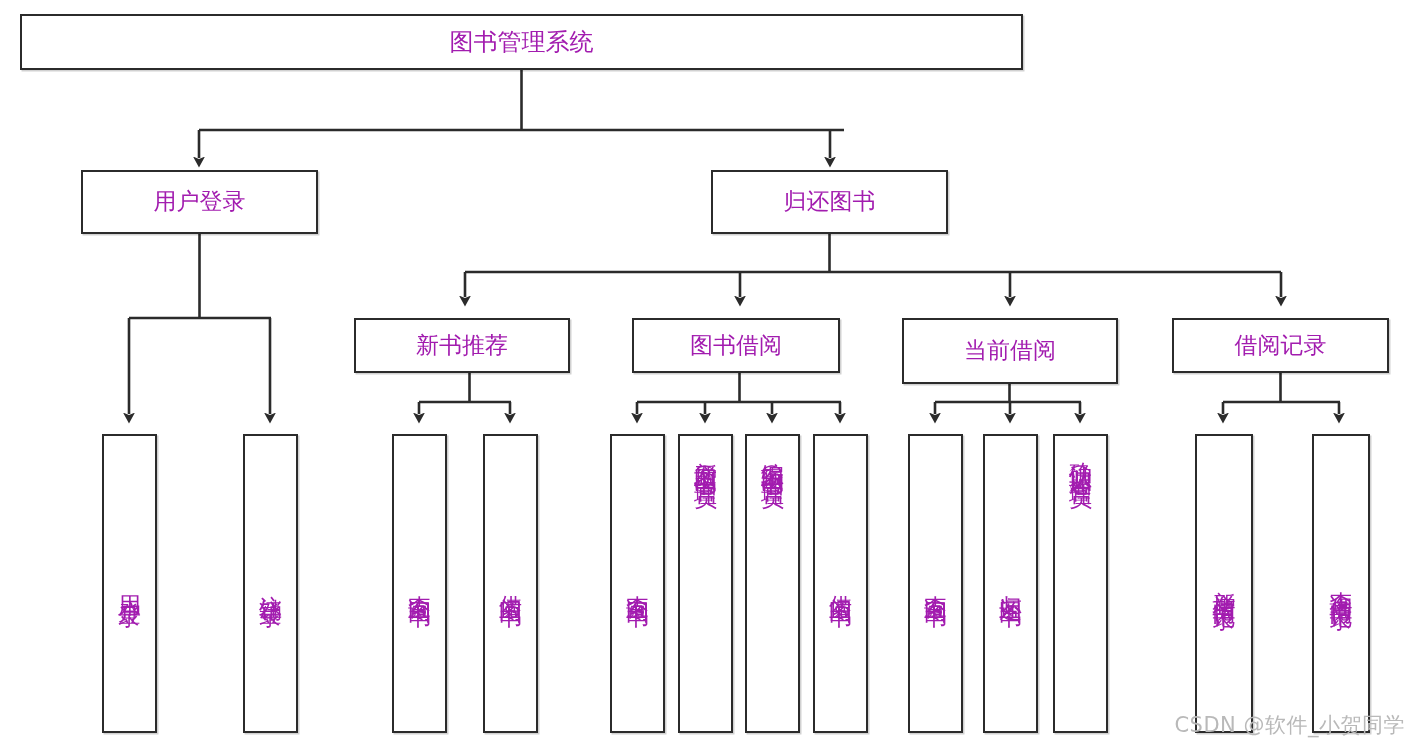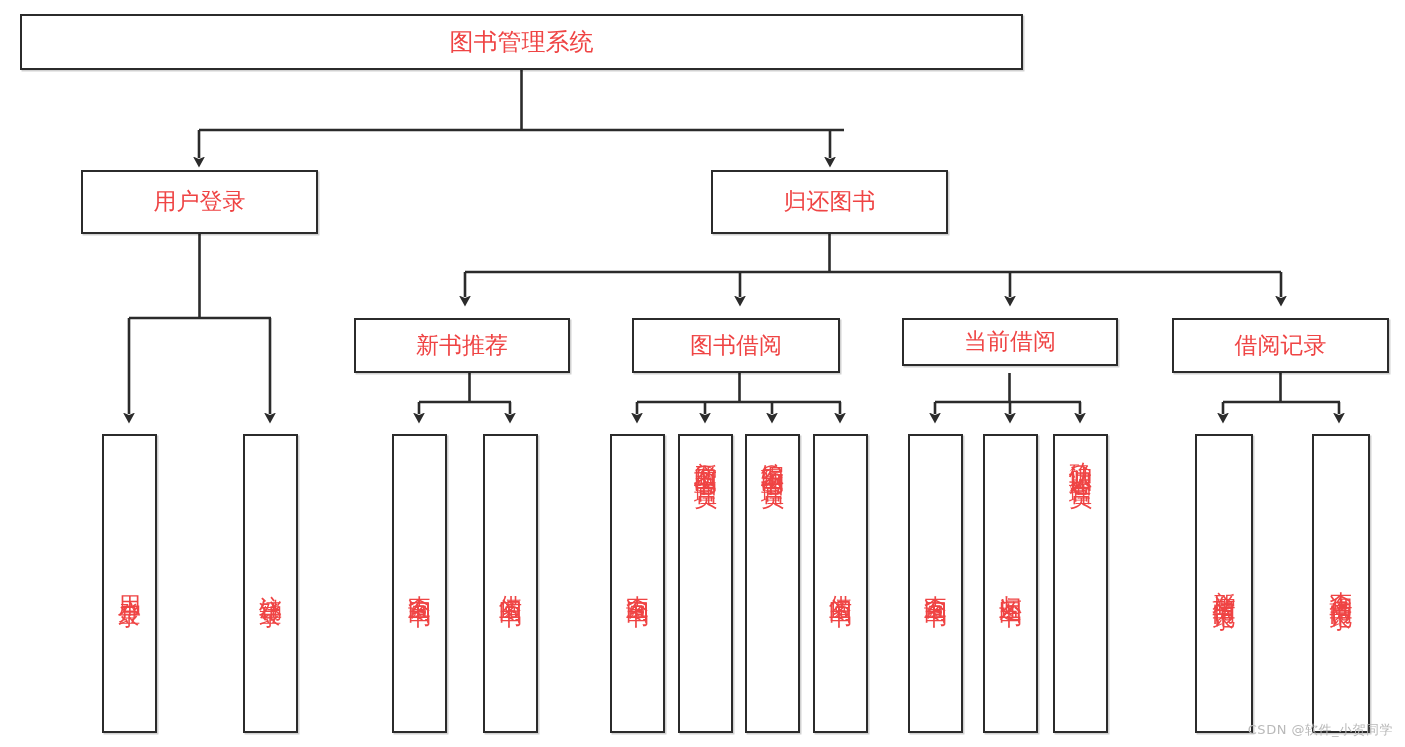--- a/index.html
+++ b/index.html
@@ -28,21 +28,21 @@
     position: absolute;
     box-sizing: border-box;
     border: 2px solid #2b2b2b;
     background: #ffffff;
     display: flex;
     align-items: center;
     justify-content: center;
     box-shadow: 1.5px 1.5px 0 rgba(0,0,0,0.18);
   }
   .node .label {
-    color: #ef4444;
+    color: #a21caf;
     line-height: 1.18;
     text-align: center;
     white-space: nowrap;
   }
   .node.horiz .label {
     font-size: 23px;
   }
   .node.root .label {
     font-size: 24px;
   }
@@ -58,23 +58,23 @@
     white-space: nowrap;
     display: block;
     margin: 0 auto;
   }
   .node.vert.mid {
     align-items: center;
     padding-top: 0;
   }
   .watermark {
     position: absolute;
-    right: 12px;
+    right: 0;
     bottom: 8px;
-    font-size: 13px;
+    font-size: 21px;
     color: #b9b9b9;
     letter-spacing: 0.5px;
     white-space: nowrap;
     pointer-events: none;
   }
 </style>
 </head>
 <body>
 
 <div id="canvas">
@@ -139,21 +139,21 @@
   <div class="node horiz" style="left:711px; top:170px; width:237px; height:64px;">
     <span class="label">归还图书</span>
   </div>
 
   <div class="node horiz" style="left:354px; top:318px; width:216px; height:55px;">
     <span class="label">新书推荐</span>
   </div>
   <div class="node horiz" style="left:632px; top:318px; width:208px; height:55px;">
     <span class="label">图书借阅</span>
   </div>
-  <div class="node horiz" style="left:902px; top:318px; width:216px; height:48px;">
+  <div class="node horiz" style="left:902px; top:318px; width:216px; height:66px;">
     <span class="label">当前借阅</span>
   </div>
   <div class="node horiz" style="left:1172px; top:318px; width:217px; height:55px;justify-content:center;">
     <span class="label">借阅记录</span>
   </div>
 
   <div class="node vert mid" style="left:102px; top:434px; width:55px; height:299px;">
     <span class="label">用户登录</span>
   </div>
   <div class="node vert mid" style="left:243px; top:434px; width:55px; height:299px;">

